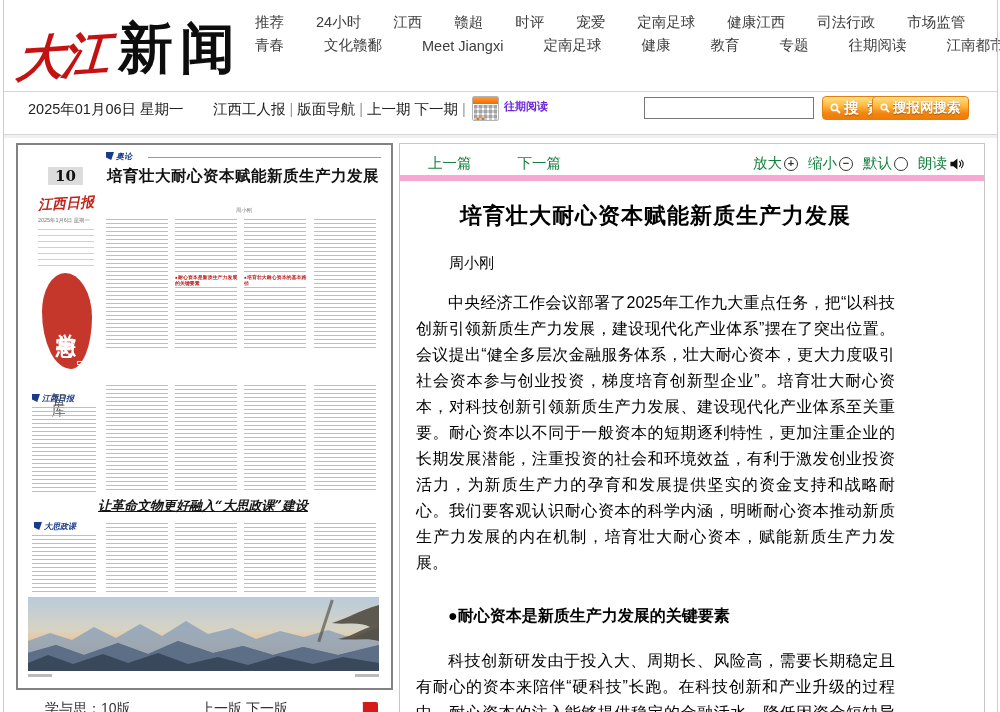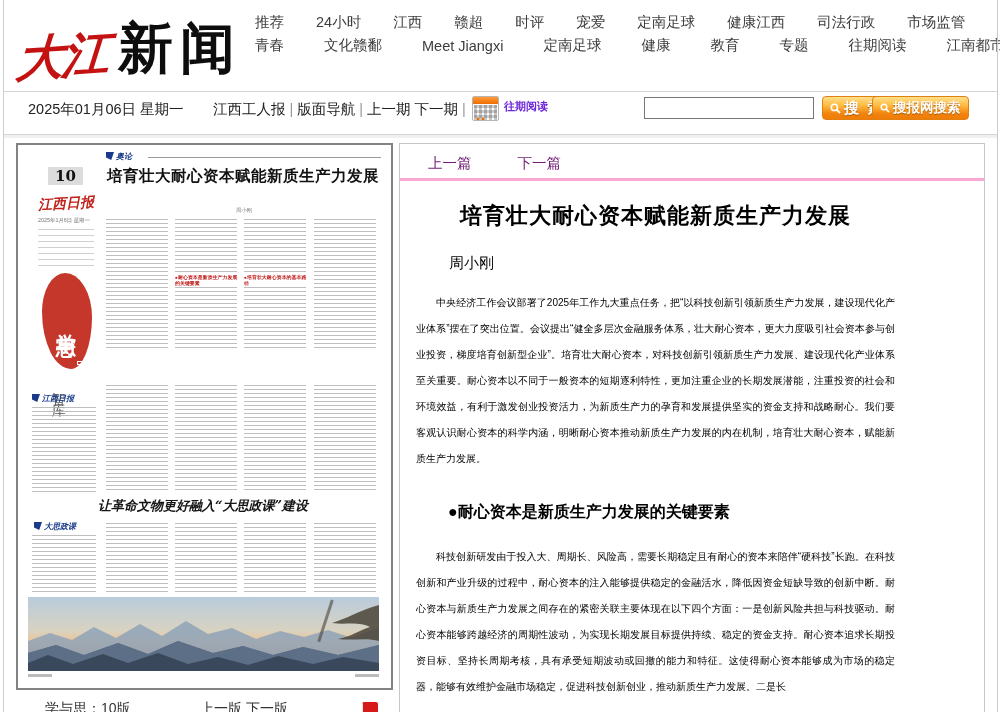--- a/index.html
+++ b/index.html
@@ -75,45 +75,45 @@
   .flag { position:relative; color:#1a3b8c; font-family:Liberation Serif, serif; font-style:italic; font-weight:bold; }
   .flag::before { content:""; display:inline-block; width:8px; height:8px; background:#1a3b8c; clip-path:polygon(0 0,100% 0,65% 100%,0 70%); margin-right:2px; vertical-align:-1px; }
   .flag-top { position:absolute; left:88px; top:6px; font-size:8px; }
   .rule-top { position:absolute; left:130px; right:10px; top:12px; height:1px; background:#9a9a9a; }
   .h1-thumb { position:absolute; left:86px; top:22px; width:278px; text-align:center; font-size:15.5px; font-weight:900; color:#111; letter-spacing:.5px; line-height:18px; }
   .byline { position:absolute; text-align:center; }
   .tcol { position:absolute; background:repeating-linear-gradient(to bottom,#b3b3b3 0 1px,transparent 1px 4px); opacity:.85; }
   .redsub { position:absolute; color:#c01818; font-weight:bold; line-height:10px; transform:scale(.55); transform-origin:0 0; font-size:9px; width:118px; background:#fff; }
   .h2-thumb { position:absolute; left:92px; top:212px; width:266px; text-align:center; font-family:"DejaVu Serif",serif; font-weight:bold; font-size:14.5px; color:#101010; }
   .flag-mid { position:absolute; left:14px; top:248px; font-size:8px; }
-  .h3-thumb { position:absolute; left:50px; top:352px; width:270px; text-align:center; font-family:"DejaVu Serif",serif; font-style:italic; font-weight:bold; font-size:13px; color:#151515; }
+  .h3-thumb { position:absolute; left:50px; top:352px; width:270px; text-align:center; font-family:"DejaVu Serif",serif; font-style:italic; font-weight:bold; font-size:13px; color:#151515;text-decoration:underline; }
   .flag-bot { position:absolute; left:16px; top:376px; font-size:8px; }
   .photo { position:absolute; left:10px; top:452px; width:351px; height:74px; }
   .caption { position:absolute; left:10px; top:529px; width:351px; height:3px;
      background:linear-gradient(to right,#bbb 0 24px,transparent 24px calc(100% - 24px),#bbb calc(100% - 24px)); }
 
   
   .pager { position:absolute; top:700px; left:0; width:393px; font-size:14px; color:#333; }
   .pager .plabel { position:absolute; left:45px; cursor:pointer; }
   .pager .plinks { position:absolute; left:200px; cursor:pointer; }
   .pdf-icon { position:absolute; left:362px; top:2px; width:16px; height:13px; background:#d61a1a; border-radius:2px; box-shadow:1px -1px 0 #e8e8e8 inset; }
 
   
   .panel { position:absolute; left:399px; top:143px; width:586px; height:600px; border:1px solid #c6c6c6; background:#fff; }
-  .atoolbar { position:relative; height:37px; border-bottom:3px solid #f9a8d4; font-size:14.5px; color:#701a75; }
+  .atoolbar { position:relative; height:37px; border-bottom:6px solid #f9a8d4; font-size:14.5px; color:#15803d; }
   .atoolbar .lft { position:absolute; left:28px; top:10px; display:flex; gap:46px; }
   .atoolbar .lft span { cursor:pointer; }
   .atoolbar .rgt { position:absolute; right:20px; top:10px; display:flex; gap:10px; align-items:center; }
   .ctl { display:inline-flex; align-items:center; gap:2px; cursor:pointer; }
   .circ { width:14px; height:14px; border:1.4px solid #333; border-radius:50%; display:inline-flex; align-items:center; justify-content:center; font-size:11px; font-weight:bold; line-height:1; color:#333; }
   .circ.plus::before { content:"+"; } .circ.minus::before { content:"−"; }
   .abody { padding:20px 89px 0 16px; }
   .atitle { text-align:center; font-size:22px; font-weight:900; color:#000; line-height:30px; letter-spacing:1px; }
   .aauthor { margin-top:23px; font-size:15px; text-indent:2.2em; color:#000; }
-  .apara { margin-top:17px; font-size:10px; line-height:26px; text-indent:2em; color:#000; text-align:justify; }
+  .apara { margin-top:17px; font-size:16px; line-height:26px; text-indent:2em; color:#000; text-align:justify; }
   .asub { margin-top:27px; font-size:16px; font-weight:bold; line-height:26px; text-indent:2em; color:#000; }
   .apara2 { margin-top:19px; }
 </style>
 </head>
 <body>
 
 <div class="edge l"></div>
 <div class="edge r"></div>
 
 <div class="logo">
@@ -240,20 +240,42 @@
   </span>
   <span class="pdf-icon"></span>
 </div>
 
 <div class="panel">
   <div class="atoolbar">
     <div class="lft">
       <span>上一篇</span>
       <span>下一篇</span>
     </div>
+    <div class="rgt">
+      <span class="ctl">
+          <span>放大</span>
+          <span class="circ plus"></span>
+        </span>
+      <span class="ctl">
+          <span>缩小</span>
+          <span class="circ minus"></span>
+        </span>
+      <span class="ctl">
+          <span>默认</span>
+          <span class="circ"></span>
+        </span>
+      <span class="ctl">
+          <span>朗读</span>
+        <svg width="15" height="14" viewBox="0 0 16 15">
+          <path d="M1.5 5h3.2L9 1.5v12L4.7 10H1.5z" fill="#111"></path>
+          <path d="M11 4.5c1.8 1.8 1.8 4.2 0 6" stroke="#111" stroke-width="1.2" fill="none"></path>
+          <path d="M13 3c2.8 2.6 2.8 6.4 0 9" stroke="#111" stroke-width="1.2" fill="none"></path>
+        </svg>
+      </span>
+    </div>
   </div>
   <div class="abody">
     <div class="atitle">培育壮大耐心资本赋能新质生产力发展</div>
     <div class="aauthor">周小刚</div>
     <p class="apara">中央经济工作会议部署了2025年工作九大重点任务，把“以科技创新引领新质生产力发展，建设现代化产业体系”摆在了突出位置。会议提出“健全多层次金融服务体系，壮大耐心资本，更大力度吸引社会资本参与创业投资，梯度培育创新型企业”。培育壮大耐心资本，对科技创新引领新质生产力发展、建设现代化产业体系至关重要。耐心资本以不同于一般资本的短期逐利特性，更加注重企业的长期发展潜能，注重投资的社会和环境效益，有利于激发创业投资活力，为新质生产力的孕育和发展提供坚实的资金支持和战略耐心。我们要客观认识耐心资本的科学内涵，明晰耐心资本推动新质生产力发展的内在机制，培育壮大耐心资本，赋能新质生产力发展。</p>
     <p class="asub">●耐心资本是新质生产力发展的关键要素</p>
     <p class="apara apara2">科技创新研发由于投入大、周期长、风险高，需要长期稳定且有耐心的资本来陪伴“硬科技”长跑。在科技创新和产业升级的过程中，耐心资本的注入能够提供稳定的金融活水，降低因资金短缺导致的创新中断。耐心资本与新质生产力发展之间存在的紧密关联主要体现在以下四个方面：一是创新风险共担与科技驱动。耐心资本能够跨越经济的周期性波动，为实现长期发展目标提供持续、稳定的资金支持。耐心资本追求长期投资目标、坚持长周期考核，具有承受短期波动或回撤的能力和特征。这使得耐心资本能够成为市场的稳定器，能够有效维护金融市场稳定，促进科技创新创业，推动新质生产力发展。二是长</p>
   </div>
 </div>
 

